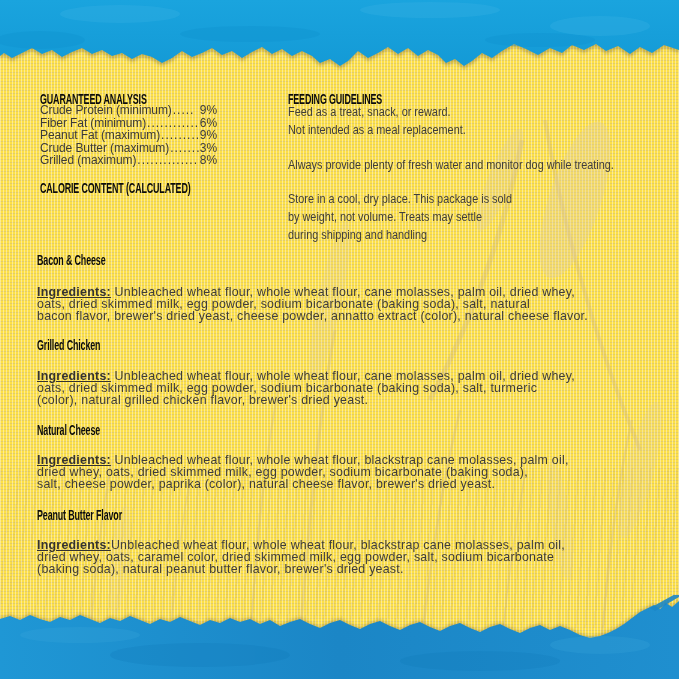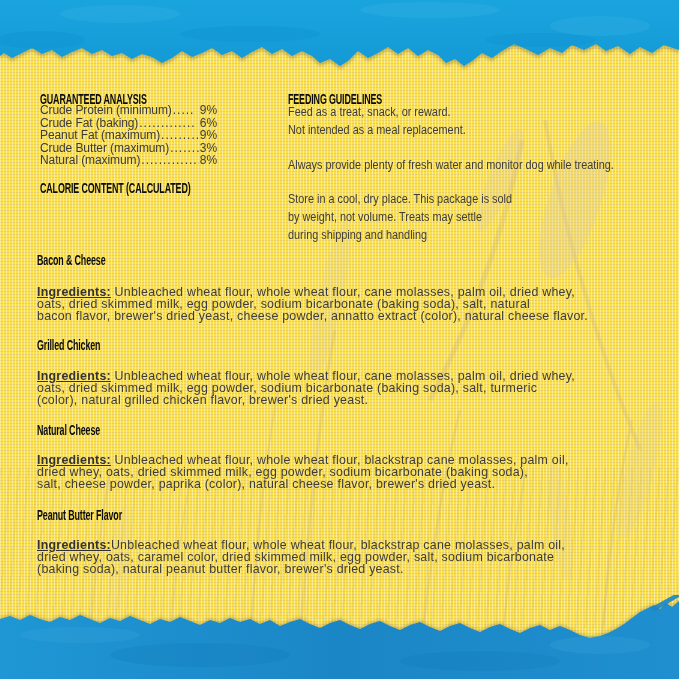--- a/index.html
+++ b/index.html
@@ -97,36 +97,36 @@
 
   <h3 class="hdg" style="left:40px; top:92px;">GUARANTEED ANALYSIS</h3>
 
   <div class="ga-rows txt">
     <div class="ga-row">
       <span class="ga-label">Crude Protein (minimum)</span>
       <span class="ga-dots">.....</span>
       <span class="ga-val">9%</span>
     </div>
     <div class="ga-row">
-      <span class="ga-label">Crude Fat (baking)</span>
+      <span class="ga-label">Fiber Fat (minimum)</span>
       <span class="ga-dots">.............</span>
       <span class="ga-val">6%</span>
     </div>
     <div class="ga-row">
       <span class="ga-label">Peanut Fat (maximum)</span>
       <span class="ga-dots">............</span>
       <span class="ga-val">9%</span>
     </div>
     <div class="ga-row">
       <span class="ga-label">Crude Butter (maximum)</span>
       <span class="ga-dots">.......</span>
       <span class="ga-val">3%</span>
     </div>
     <div class="ga-row">
-      <span class="ga-label">Natural (maximum)</span>
+      <span class="ga-label">Grilled (maximum)</span>
       <span class="ga-dots">..............</span>
       <span class="ga-val">8%</span>
     </div>
   </div>
 
   <h3 class="hdg" style="left:40px; top:181px;">CALORIE CONTENT (CALCULATED)</h3>
 
   <h3 class="hdg" style="left:288px; top:92px;">FEEDING GUIDELINES</h3>
   <p class="fg-p" style="top:104px;">Feed as a treat, snack, or reward.
 Not intended as a meal replacement.</p>

